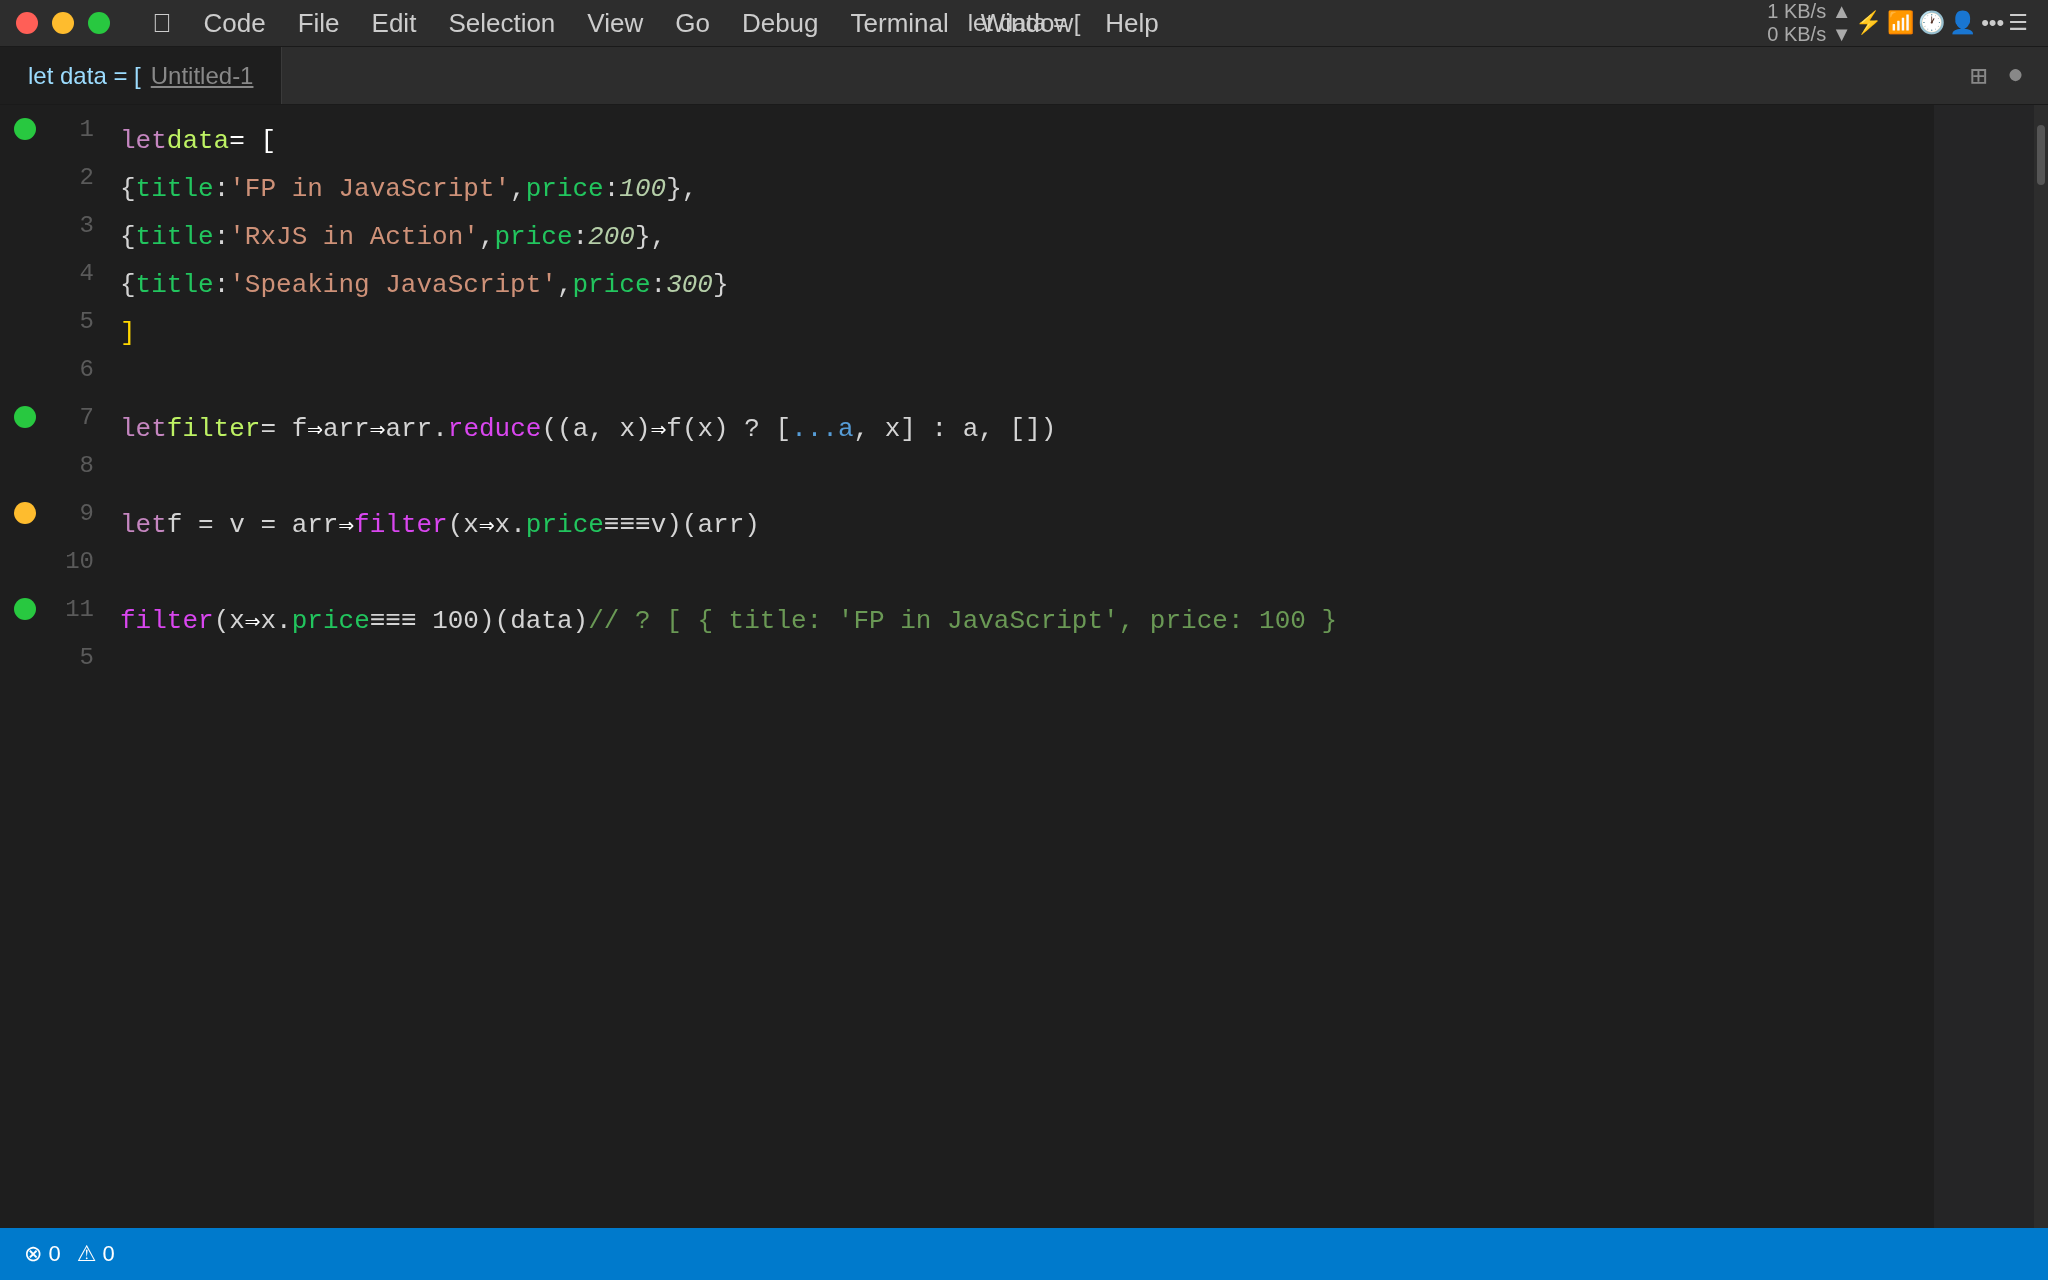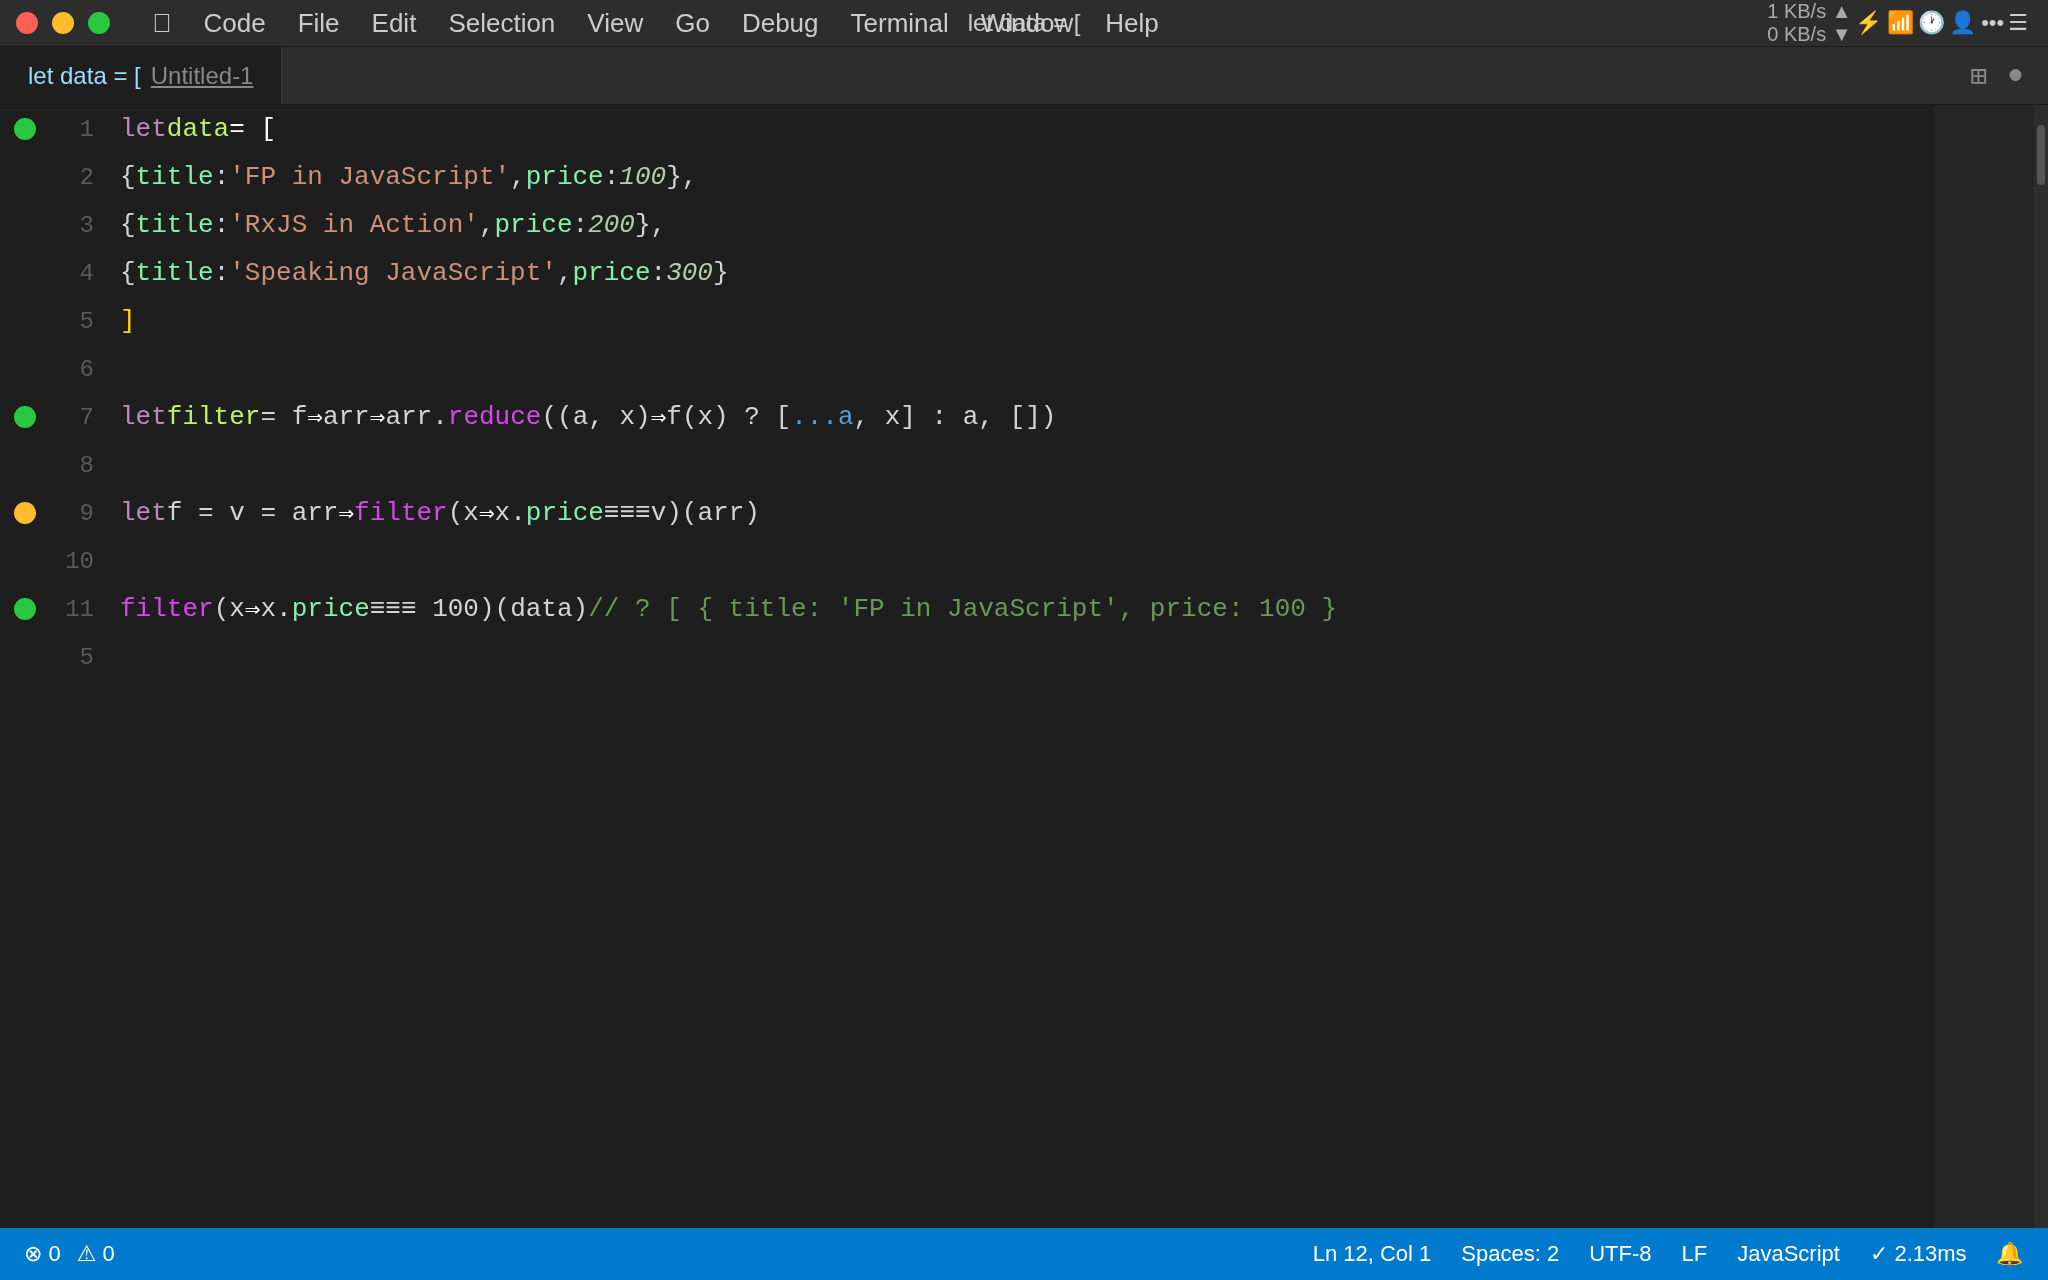--- a/index.html
+++ b/index.html
@@ -151,20 +151,21 @@
       font-size: 24px;
       user-select: none;
     }
 
     
     .code-area {
       flex: 1;
       overflow-x: hidden;
       overflow-y: hidden;
       padding-left: 10px;
+      margin-top: 12px;
     }
     .code-line {
       height: 48px;
       display: flex;
       align-items: center;
       font-size: 26px;
       white-space: nowrap;
       color: #d4d4d4;
     }
 
@@ -182,21 +183,21 @@
       position: absolute;
       left: 3px;
       top: 20px;
     }
 
     
     .c-let { color: #c586c0; } 
     .c-varname { color: #bef264; } 
     .c-eq { color: #ffffff; }
     .c-bracket { color: #ffd700; }
-    .c-key { color: #86efac; }
+    .c-key { color: #22c55e; }
     .c-str { color: #ce9178; } 
     .c-num { color: #b5cea8; font-style: italic; } 
     .c-fn { color: #d946ef; } 
     .c-arrow { color: #ffffff; }
     .c-comment { color: #6a9955; }
     .c-spread { color: #569cd6; }
 
     
     .statusbar {
       height: 52px;
@@ -415,22 +416,13 @@
 
 <div class="statusbar">
   <div class="statusbar-left">
     <div class="statusbar-item">
       <span>⊗</span>
       <span>0</span>
       <span style="margin-left:10px;">⚠</span>
       <span>0</span>
     </div>
   </div>
-  <div class="statusbar-right">
-    <div class="statusbar-item">Ln 12, Col 1</div>
-    <div class="statusbar-item">Spaces: 2</div>
-    <div class="statusbar-item">UTF-8</div>
-    <div class="statusbar-item">LF</div>
-    <div class="statusbar-item">JavaScript</div>
-    <div class="statusbar-item">✓ 2.13ms</div>
-    <div class="statusbar-item">🔔</div>
-  </div>
 </div>
 
 </body></html>

